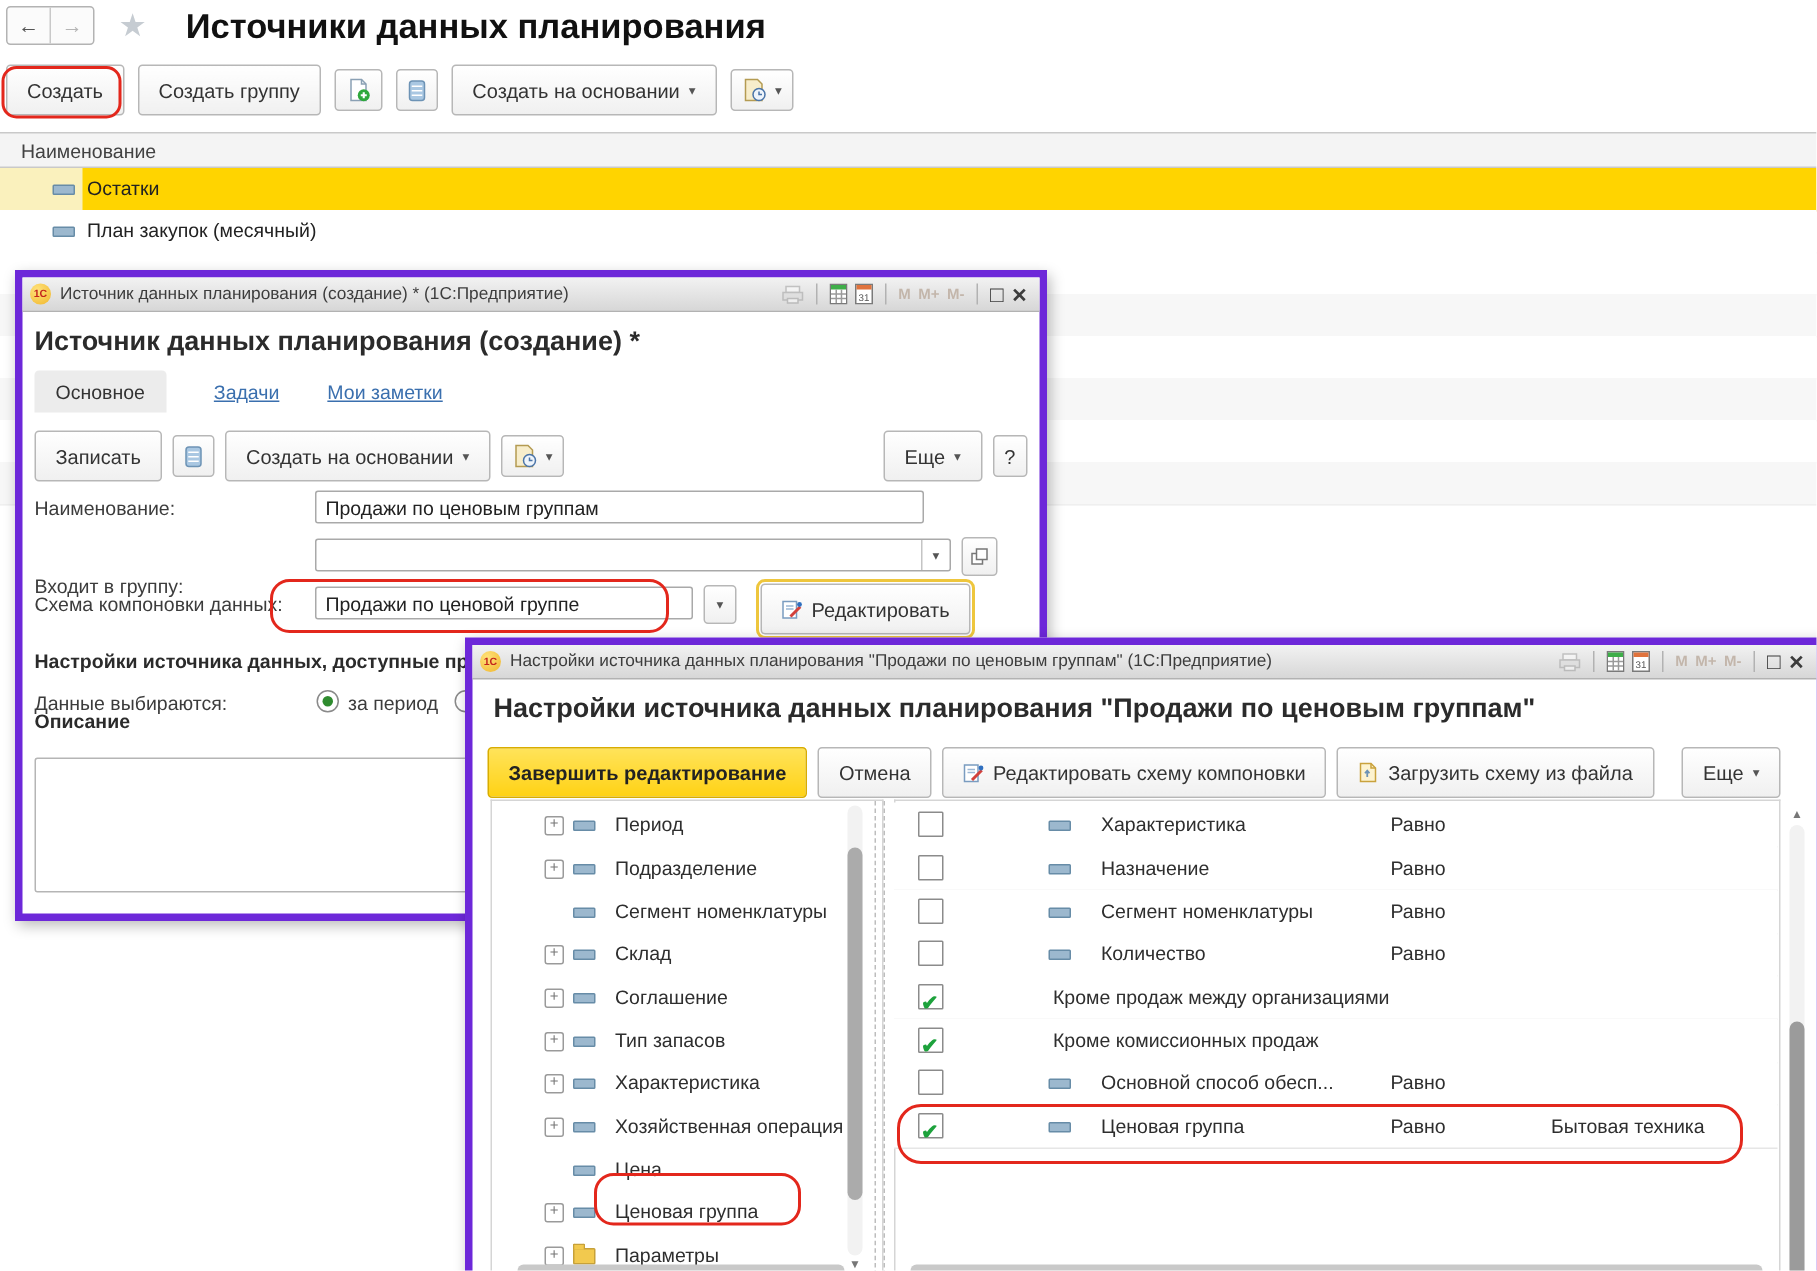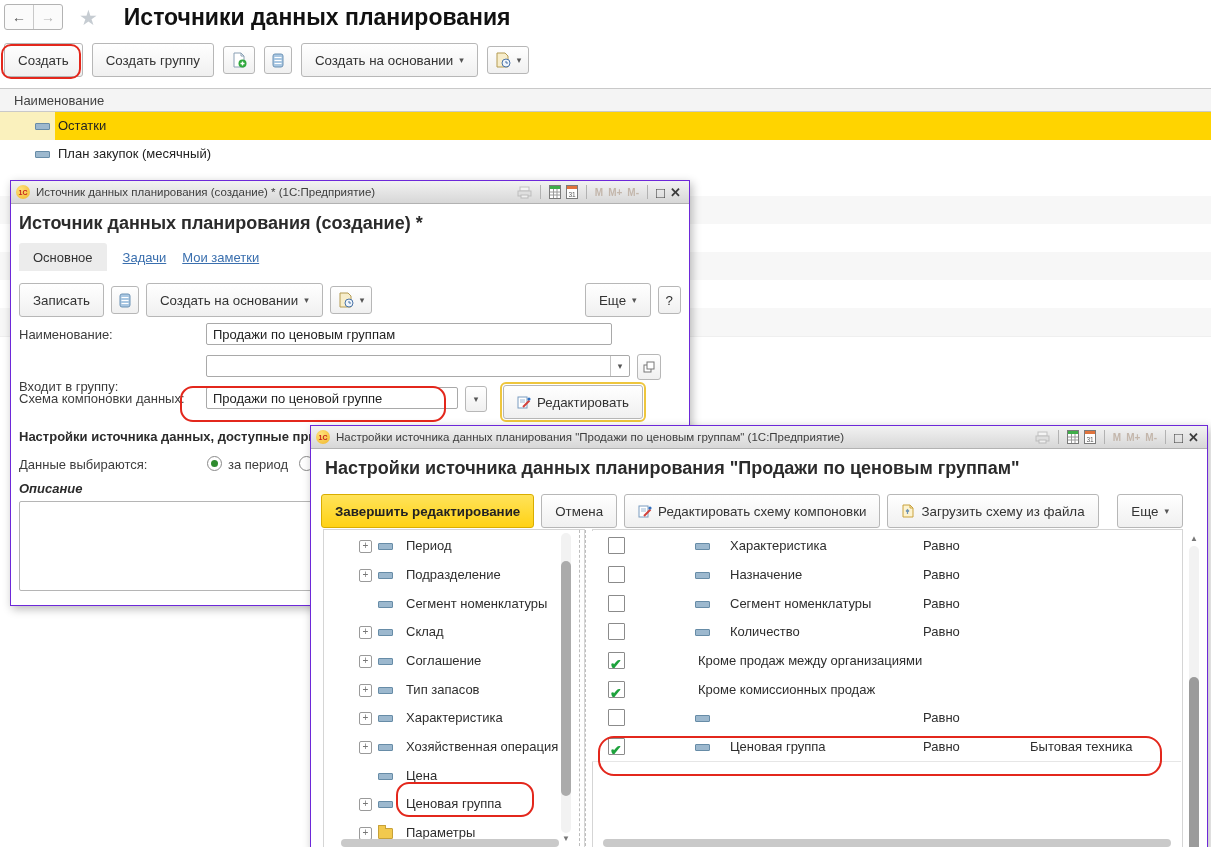--- a/index.html
+++ b/index.html
@@ -43,37 +43,37 @@
   .list-header{left:0;top:88px;width:1211px;height:24px;background:#f4f4f4;border-top:1px solid #c9c9c9;border-bottom:1px solid #c9c9c9;line-height:23px;color:#424242;padding-left:14px;box-sizing:border-box;}
   .lrow{left:0;width:1211px;height:28px;line-height:28px;}
   .lrow .dash{position:absolute;left:35px;top:11px;}
   .lrow .lbl{position:absolute;left:58px;}
   .row-sel{background:#ffd400;border-bottom:1px solid #e6e6e6;}
   .row-sel .margincell{position:absolute;left:0;top:0;width:55px;height:28px;background:#faf1bd;}
   .row-plain{background:#fff;border-bottom:1px solid #f0f0f0;}
   .stripe{left:0;width:1211px;height:28px;border-bottom:1px solid #efefef;}
 
   
-  .win{position:absolute;background:#fff;border:1px solid #6d28d9;box-shadow:2px 3px 9px rgba(0,0,0,.28);}
+  .win{position:absolute;background:#fff;border:5px solid #6d28d9;box-shadow:2px 3px 9px rgba(0,0,0,.28);}
   .titlebar{position:absolute;left:0;top:0;right:0;height:22px;display:flex;align-items:center;
             background:linear-gradient(#f2f2f2,#d7d7d7);border-bottom:1px solid #b2b2b2;font-size:11.5px;color:#3d3d3d;}
   .logo1c{width:14px;height:14px;margin:0 6px 0 5px;border-radius:50%;background:radial-gradient(circle at 35% 30%,#ffe27a,#f0b62c);
           display:flex;align-items:center;justify-content:center;font-size:7px;font-weight:bold;color:#c3241c;flex:0 0 auto;}
   .tb-icons{margin-left:auto;display:flex;align-items:center;padding-right:8px;gap:5px;}
   .tb-sep{width:1px;height:14px;background:#b2b2b2;margin:0 3px;}
   .mem{font-size:10px;font-weight:bold;color:#c3b6ab;}
   .wmax{font-size:13px;color:#3c3c3c;}
   .wmax::before{content:"□";font-size:15px;}
   .wclose{font-size:13px;font-weight:bold;color:#3c3c3c;}
   .wclose::before{content:"✕";}
 
   .dlg-heading{position:absolute;font-size:18px;font-weight:600;color:#2b2b2b;white-space:nowrap;}
 
   .tab-active{background:#ececec;border-radius:3px 3px 0 0;padding:0 14px;height:28px;display:inline-flex;align-items:center;color:#333;}
-  .tab-link{color:#3a6fae;text-decoration:underline;margin-left:16px;}
+  .tab-link{color:#3a6fae;text-decoration:underline;margin-left:32px;}
 
   .cmdbar{position:absolute;display:flex;align-items:center;gap:7px;}
 
   .field-label{position:absolute;color:#3c3c3c;white-space:nowrap;}
   .input{position:absolute;height:22px;border:1px solid #a9a9a9;border-radius:2px;background:#fff;
          display:flex;align-items:center;padding:0 6px;box-sizing:border-box;color:#222;}
   .combo-arrow{position:absolute;right:0;top:0;width:18px;height:20px;border-left:1px solid #c4c4c4;
                display:flex;align-items:center;justify-content:center;font-size:9px;color:#555;}
   .combo-arrow::after{content:"▾";}
   .small-btn{position:absolute;width:22px;height:24px;border:1px solid #b7b7b7;border-radius:3px;
@@ -273,21 +273,21 @@
     <span>Редактировать</span>
   </button>
 
   <div class="field-label bold-lbl" style="left:8px;top:248px;">Настройки источника данных, доступные при </div>
 
   <div class="field-label" style="left:8px;top:276px;">Данные выбираются:</div>
   <span class="radio sel" style="position:absolute;left:196px;top:275px;"></span>
   <span class="field-label" style="left:217px;top:276px;">за период</span>
   <span class="radio" style="position:absolute;left:288px;top:275px;"></span>
 
-  <div class="field-label bold-lbl" style="left:8px;top:300px;font-style:italic;">Описание</div>
+  <div class="field-label bold-lbl" style="left:8px;top:288px;">Описание</div>
   <div class="textarea" style="left:8px;top:320px;width:612px;height:88px;"></div>
 </div>
 
 <div class="win" style="left:310px;top:425px;width:896px;height:425px;z-index:20;">
   <div class="titlebar">
     <span class="logo1c">1С</span>
     <span style="white-space:nowrap;overflow:hidden;">Настройки источника данных планирования "Продажи по ценовым группам"  (1С:Предприятие)</span>
     <span class="tb-icons">
       <svg width="15" height="13" opacity="0.5">
           <rect x="3" y="1" width="9" height="4" fill="#fff" stroke="#999"></rect>
@@ -445,20 +445,21 @@
     <span class="cb checked"></span>
     <span class="ffull">Кроме продаж между организациями</span>
   </div>
   <div class="frow" style="top:249px;">
     <span class="cb checked"></span>
     <span class="ffull">Кроме комиссионных продаж</span>
   </div>
   <div class="frow" style="top:277px;">
     <span class="cb"></span>
       <span class="dash"></span>
+    <span class="fname">Основной способ обесп...</span>
     <span class="fcond">Равно</span>
   </div>
   <div class="frow" style="top:306px;">
     <span class="cb checked"></span>
       <span class="dash"></span>
     <span class="fname">Ценовая группа</span>
     <span class="fcond">Равно</span>
     <span class="fval">Бытовая техника</span>
   </div>
 

